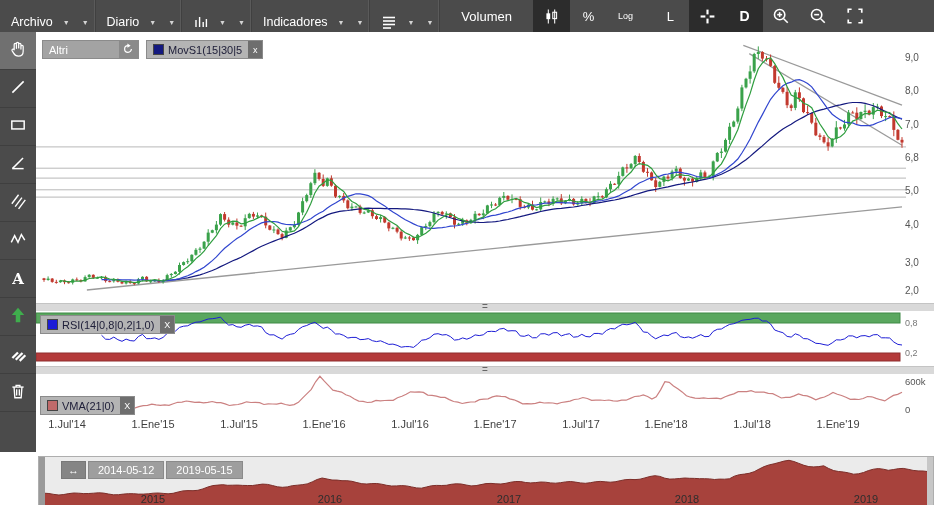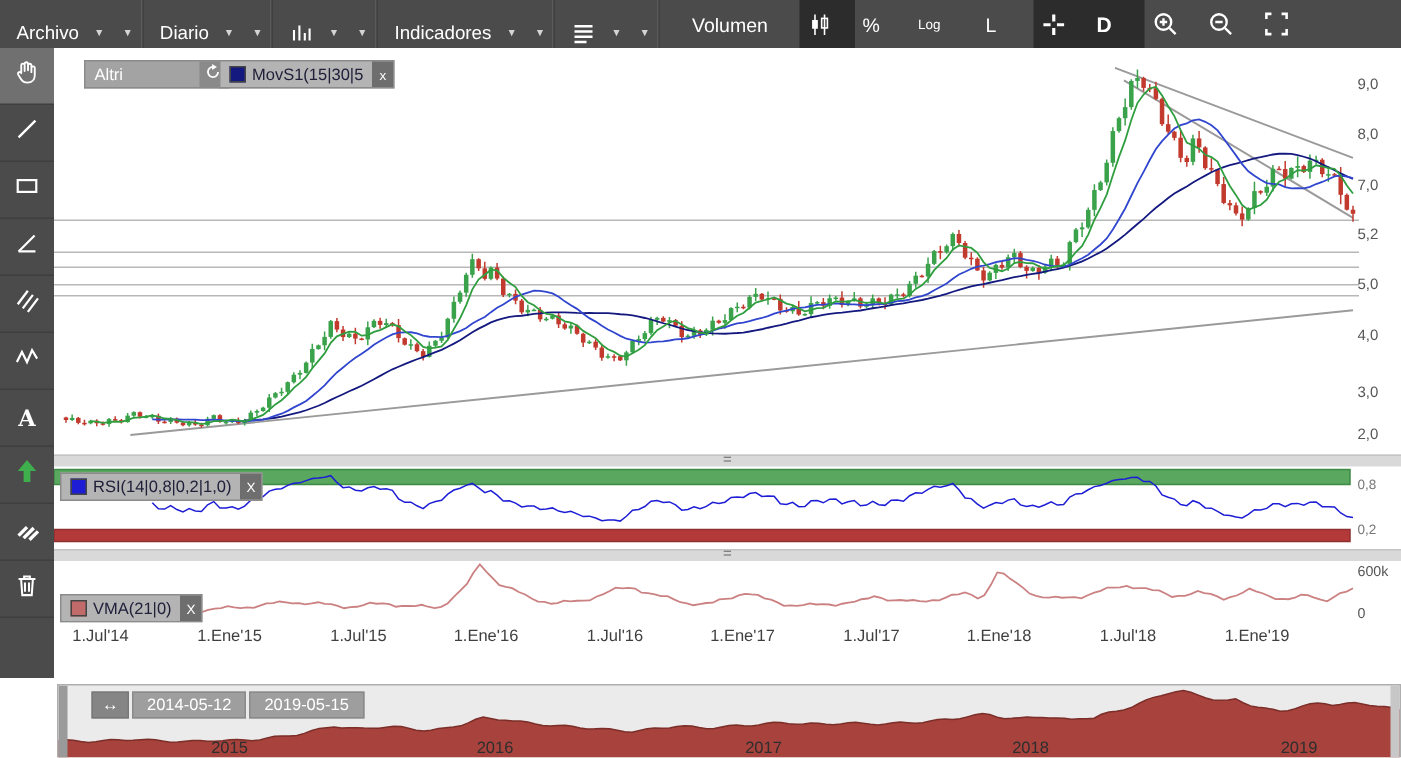--- a/index.html
+++ b/index.html
@@ -5,21 +5,21 @@
   html,body{margin:0;padding:0;background:#fff;}
   .app{position:relative;width:934px;height:505px;overflow:hidden;background:#fff;
        font-family:"Liberation Sans","DejaVu Sans",sans-serif;-webkit-font-smoothing:antialiased;}
 
   
   .topbar{position:absolute;left:0;top:0;width:934px;height:32px;background:#4b4b4b;
           display:flex;align-items:stretch;}
   .menu{display:flex;align-items:center;padding:12px 4px 0 11px;color:#fff;font-size:12.5px;
         border-right:1px solid #404040;box-shadow:inset -1px 0 0 #5a5a5a;cursor:pointer;white-space:nowrap;justify-content:flex-end;}
   .dd{font-size:7px;color:#d4d4d4;margin-left:8px;padding:1px 2px;}
-  .tbtn{display:flex;align-items:center;justify-content:flex-start;height:32px;min-width:27px;
+  .tbtn{display:flex;align-items:center;justify-content:center;height:32px;min-width:27px;
         color:#fff;font-size:13px;cursor:pointer;padding:0 5px;}
   .tbtn.active{background:#2c2c2c;}
   .tbtn.small{font-size:9px;}
   .tbtn.gap{margin-left:8px;}
   .tbtn svg,.menu svg{display:block;}
 
   
   .lefttools{position:absolute;left:0;top:32px;width:36px;height:420px;background:#4b4b4b;}
   .tool{width:36px;height:37px;display:flex;align-items:center;justify-content:center;
         border-bottom:1px solid #3f3f3f;cursor:pointer;}
@@ -711,27 +711,27 @@
           <rect x="860.4" y="97.9" width="3" height="9.9"></rect>
           <rect x="864.5" y="107.8" width="3" height="2.7"></rect>
         </g>
         <path d="M127.1 248.3L131.2 248.1L135.3 248.0L139.4 247.6L143.5 247.1L147.6 246.5L151.7 245.8L155.8 244.8L159.9 243.8L164.0 242.8L168.1 241.5L172.2 240.0L176.3 238.5L180.4 236.7L184.5 234.6L188.6 232.7L192.7 230.8L196.8 228.8L200.9 227.1L205.1 225.2L209.2 223.0L213.3 220.8L217.4 218.6L221.5 216.3L225.6 214.2L229.7 212.5L233.8 210.8L237.9 209.1L242.0 207.5L246.1 206.1L250.2 204.4L254.3 202.8L258.4 201.2L262.5 199.2L266.6 197.1L270.7 194.8L274.8 192.2L278.9 189.5L283.1 187.1L287.2 185.1L291.3 182.9L295.4 181.4L299.5 180.3L303.6 179.3L307.7 178.8L311.8 178.5L315.9 177.9L320.0 177.3L324.1 176.9L328.2 176.4L332.3 176.2L336.4 176.3L340.5 176.3L344.6 176.4L348.7 176.6L352.8 176.7L356.9 176.6L361.1 176.7L365.2 176.8L369.3 176.8L373.4 177.1L377.5 177.5L381.6 177.8L385.7 178.3L389.8 179.1L393.9 180.0L398.0 181.0L402.1 182.3L406.2 183.5L410.3 184.5L414.4 185.7L418.5 187.0L422.6 188.0L426.7 188.8L430.8 189.5L434.9 189.9L439.1 190.2L443.2 190.4L447.3 190.5L451.4 190.2L455.5 190.0L459.6 189.7L463.7 189.0L467.8 188.2L471.9 187.5L476.0 186.5L480.1 185.6L484.2 184.7L488.3 183.7L492.4 182.6L496.5 181.7L500.6 180.6L504.7 179.5L508.8 178.7L512.9 177.9L517.1 177.2L521.2 176.7L525.3 176.4L529.4 175.9L533.5 175.4L537.6 175.0L541.7 174.3L545.8 173.5L549.9 172.9L554.0 172.2L558.1 171.4L562.2 170.8L566.3 170.2L570.4 169.4L574.5 168.7L578.6 168.0L582.7 167.1L586.8 166.1L590.9 165.1L595.1 163.9L599.2 162.5L603.3 161.3L607.4 160.1L611.5 158.9L615.6 158.1L619.7 157.4L623.8 156.5L627.9 155.6L632.0 154.8L636.1 153.8L640.2 152.8L644.3 152.1L648.4 151.3L652.5 150.6L656.6 150.0L660.7 149.1L664.8 148.1L668.9 147.4L673.1 146.5L677.2 145.1L681.3 143.7L685.4 142.2L689.5 140.3L693.6 138.2L697.7 136.1L701.8 133.6L705.9 130.6L710.0 127.7L714.1 124.4L718.2 120.8L722.3 117.3L726.4 113.9L730.5 110.1L734.6 106.5L738.7 103.3L742.8 100.0L746.9 97.0L751.1 94.6L755.2 92.3L759.3 89.6L763.4 87.3L767.5 85.1L771.6 82.8L775.7 81.0L779.8 79.4L783.9 78.1L788.0 77.1L792.1 76.0L796.2 74.8L800.3 73.6L804.4 72.8L808.5 71.9L812.6 71.0L816.7 70.5L820.8 70.5L824.9 70.6L829.1 71.4L833.2 72.5L837.3 73.7L841.4 75.5L845.5 77.6L849.6 79.5L853.7 81.5L857.8 83.6L861.9 85.5L866.0 87.3" fill="none" stroke="#14197f" stroke-width="1.2"></path>
         <path d="M65.5 247.6L69.6 247.7L73.7 247.8L77.8 247.6L81.9 247.6L86.0 247.8L90.1 247.8L94.2 247.8L98.3 248.1L102.4 248.0L106.5 247.7L110.6 248.0L114.7 248.4L118.8 248.6L122.9 248.8L127.1 249.0L131.2 248.6L135.3 248.1L139.4 247.7L143.5 246.5L147.6 245.1L151.7 243.8L155.8 241.9L159.9 239.6L164.0 237.6L168.1 235.3L172.2 232.0L176.3 228.6L180.4 224.9L184.5 220.4L188.6 216.3L192.7 213.0L196.8 209.6L200.9 206.5L205.1 203.9L209.2 201.0L213.3 197.8L217.4 195.3L221.5 193.0L225.6 190.9L229.7 189.8L233.8 189.6L237.9 189.5L242.0 190.2L246.1 191.7L250.2 192.5L254.3 192.6L258.4 192.8L262.5 191.9L266.6 190.3L270.7 188.7L274.8 186.7L278.9 183.7L283.1 181.3L287.2 179.3L291.3 176.1L295.4 173.2L299.5 171.0L303.6 168.4L307.7 165.9L311.8 164.4L315.9 163.1L320.0 161.8L324.1 161.9L328.2 162.6L332.3 163.6L336.4 165.8L340.5 168.9L344.6 171.5L348.7 173.9L352.8 177.2L356.9 180.1L361.1 182.4L365.2 185.2L369.3 187.7L373.4 189.7L377.5 191.9L381.6 193.8L385.7 194.8L389.8 195.7L393.9 196.4L398.0 196.3L402.1 195.8L406.2 195.6L410.3 195.0L414.4 194.2L418.5 194.0L422.6 193.5L426.7 192.3L430.8 191.3L434.9 190.2L439.1 188.4L443.2 187.1L447.3 186.2L451.4 184.8L455.5 183.6L459.6 183.1L463.7 182.1L467.8 180.9L471.9 180.0L476.0 178.8L480.1 177.1L484.2 175.9L488.3 175.1L492.4 173.9L496.5 173.2L500.6 172.9L504.7 172.0L508.8 171.2L512.9 171.1L517.1 170.7L521.2 170.3L525.3 170.6L529.4 170.9L533.5 170.9L537.6 171.2L541.7 171.5L545.8 171.0L549.9 170.7L554.0 170.5L558.1 169.7L562.2 168.8L566.3 168.5L570.4 167.7L574.5 166.3L578.6 165.4L582.7 163.9L586.8 161.5L590.9 159.3L595.1 157.0L599.2 153.8L603.3 151.0L607.4 149.2L611.5 147.2L615.6 145.7L619.7 145.1L623.8 144.1L627.9 142.7L632.0 142.0L636.1 141.2L640.2 140.1L644.3 140.3L648.4 141.2L652.5 141.9L656.6 143.0L660.7 144.5L664.8 145.2L668.9 145.5L673.1 145.8L677.2 144.5L681.3 142.2L685.4 140.2L689.5 137.8L693.6 134.3L697.7 131.0L701.8 127.0L705.9 121.0L710.0 114.2L714.1 107.0L718.2 98.5L722.3 90.1L726.4 82.6L730.5 74.7L734.6 67.3L738.7 62.1L742.8 57.7L746.9 53.7L751.1 51.4L755.2 50.2L759.3 48.2L763.4 47.6L767.5 49.2L771.6 51.5L775.7 54.9L779.8 60.3L783.9 66.0L788.0 71.6L792.1 77.4L796.2 82.2L800.3 85.2L804.4 87.9L808.5 90.1L812.6 90.6L816.7 90.9L820.8 92.7L824.9 93.6L829.1 93.5L833.2 93.6L837.3 92.6L841.4 90.7L845.5 89.3L849.6 87.5L853.7 85.6L857.8 85.0L861.9 85.8L866.0 86.7" fill="none" stroke="#3146cf" stroke-width="1.2"></path>
         <path d="M24.4 248.7L28.5 249.1L32.6 249.9L36.7 249.4L40.8 249.0L44.9 249.2L49.1 248.1L53.2 246.5L57.3 246.2L61.4 245.7L65.5 244.9L69.6 245.7L73.7 247.0L77.8 247.3L81.9 248.1L86.0 249.3L90.1 249.4L94.2 249.8L98.3 250.7L102.4 250.1L106.5 248.8L110.6 248.8L114.7 248.4L118.8 247.7L122.9 248.3L127.1 249.0L131.2 247.7L135.3 246.3L139.4 244.6L143.5 241.2L147.6 237.6L151.7 234.8L155.8 231.0L159.9 226.6L164.0 223.3L168.1 219.2L172.2 213.5L176.3 208.6L180.4 203.6L184.5 196.6L188.6 192.2L192.7 190.6L196.8 189.1L200.9 189.3L205.1 191.8L209.2 191.4L213.3 189.3L217.4 188.1L221.5 186.1L225.6 184.2L229.7 185.6L233.8 188.8L237.9 191.4L242.0 195.1L246.1 199.3L250.2 200.3L254.3 199.8L258.4 198.9L262.5 194.6L266.6 187.3L270.7 180.2L274.8 171.4L278.9 160.9L283.1 154.2L287.2 151.2L291.3 147.8L295.4 148.3L299.5 153.1L303.6 156.5L307.7 159.4L311.8 165.3L315.9 169.5L320.0 171.5L324.1 174.9L328.2 177.3L332.3 177.8L336.4 179.7L340.5 182.2L344.6 183.0L348.7 185.0L352.8 188.6L356.9 191.0L361.1 193.5L365.2 197.8L369.3 200.8L373.4 202.6L377.5 205.1L381.6 205.7L385.7 203.5L389.8 201.2L393.9 198.1L398.0 192.7L402.1 188.1L406.2 185.6L410.3 183.0L414.4 182.0L418.5 184.3L422.6 186.7L426.7 187.9L430.8 189.8L434.9 190.3L439.1 188.2L443.2 186.5L447.3 185.1L451.4 181.5L455.5 178.5L459.6 176.7L463.7 173.2L467.8 169.7L471.9 168.6L476.0 167.5L480.1 166.3L484.2 168.1L488.3 170.4L492.4 171.4L496.5 173.6L500.6 175.6L504.7 174.6L508.8 173.4L512.9 173.2L517.1 171.1L521.2 168.9L525.3 169.1L529.4 169.0L533.5 168.0L537.6 169.1L541.7 170.1L545.8 169.3L549.9 169.6L554.0 170.4L558.1 168.8L562.2 167.4L566.3 167.1L570.4 164.4L574.5 160.6L578.6 158.2L582.7 154.1L586.8 148.1L590.9 143.9L595.1 140.0L599.2 134.3L603.3 131.6L607.4 132.4L611.5 133.3L615.6 136.5L619.7 142.7L623.8 146.7L627.9 147.6L632.0 148.8L636.1 147.0L640.2 143.4L644.3 142.6L648.4 143.4L652.5 143.5L656.6 145.5L660.7 147.3L664.8 146.2L668.9 145.5L673.1 145.0L677.2 141.0L681.3 136.0L685.4 131.9L689.5 124.4L693.6 114.5L697.7 106.6L701.8 97.7L705.9 84.8L710.0 72.6L714.1 61.6L718.2 48.0L722.3 36.7L726.4 31.0L730.5 27.0L734.6 25.9L738.7 31.6L742.8 38.8L746.9 45.4L751.1 54.7L755.2 63.1L759.3 65.0L763.4 67.1L767.5 71.2L771.6 72.7L775.7 75.7L779.8 84.3L783.9 92.0L788.0 98.1L792.1 104.7L796.2 107.9L800.3 106.3L804.4 104.7L808.5 101.1L812.6 94.3L816.7 89.1L820.8 87.5L824.9 84.1L829.1 81.4L833.2 81.8L837.3 80.7L841.4 78.2L845.5 79.0L849.6 80.1L853.7 80.5L857.8 85.1L861.9 91.7L866.0 97.0" fill="none" stroke="#2f9e3f" stroke-width="1.2"></path>
       </svg>
     <div class="ytick" style="top:25px">9,0</div>
     <div class="ytick" style="top:58px">8,0</div>
     <div class="ytick" style="top:92px">7,0</div>
-    <div class="ytick" style="top:125px">5,2</div>
+    <div class="ytick" style="top:125px">6,8</div>
     <div class="ytick" style="top:158px">5,0</div>
     <div class="ytick" style="top:192px">4,0</div>
     <div class="ytick" style="top:230px">3,0</div>
     <div class="ytick" style="top:258px">2,0</div>
 
-    <div class="chip" style="left:20px;top:8px;gap:44px;">
+    <div class="chip" style="left:6px;top:8px;gap:44px;">
       <span>Altri</span>
       <span class="refresh">
         <span>
           <svg width="12" height="12" viewBox="0 0 16 16">
             <path d="M12.5 8A4.5 4.5 0 1 1 8 3.5" fill="none" stroke="#fff" stroke-width="1.6"></path>
             <polygon points="7.2,0.8 11.5,3.5 7.2,6.2" fill="#fff"></polygon>
           </svg>
         </span>
       </span>
     </div>

